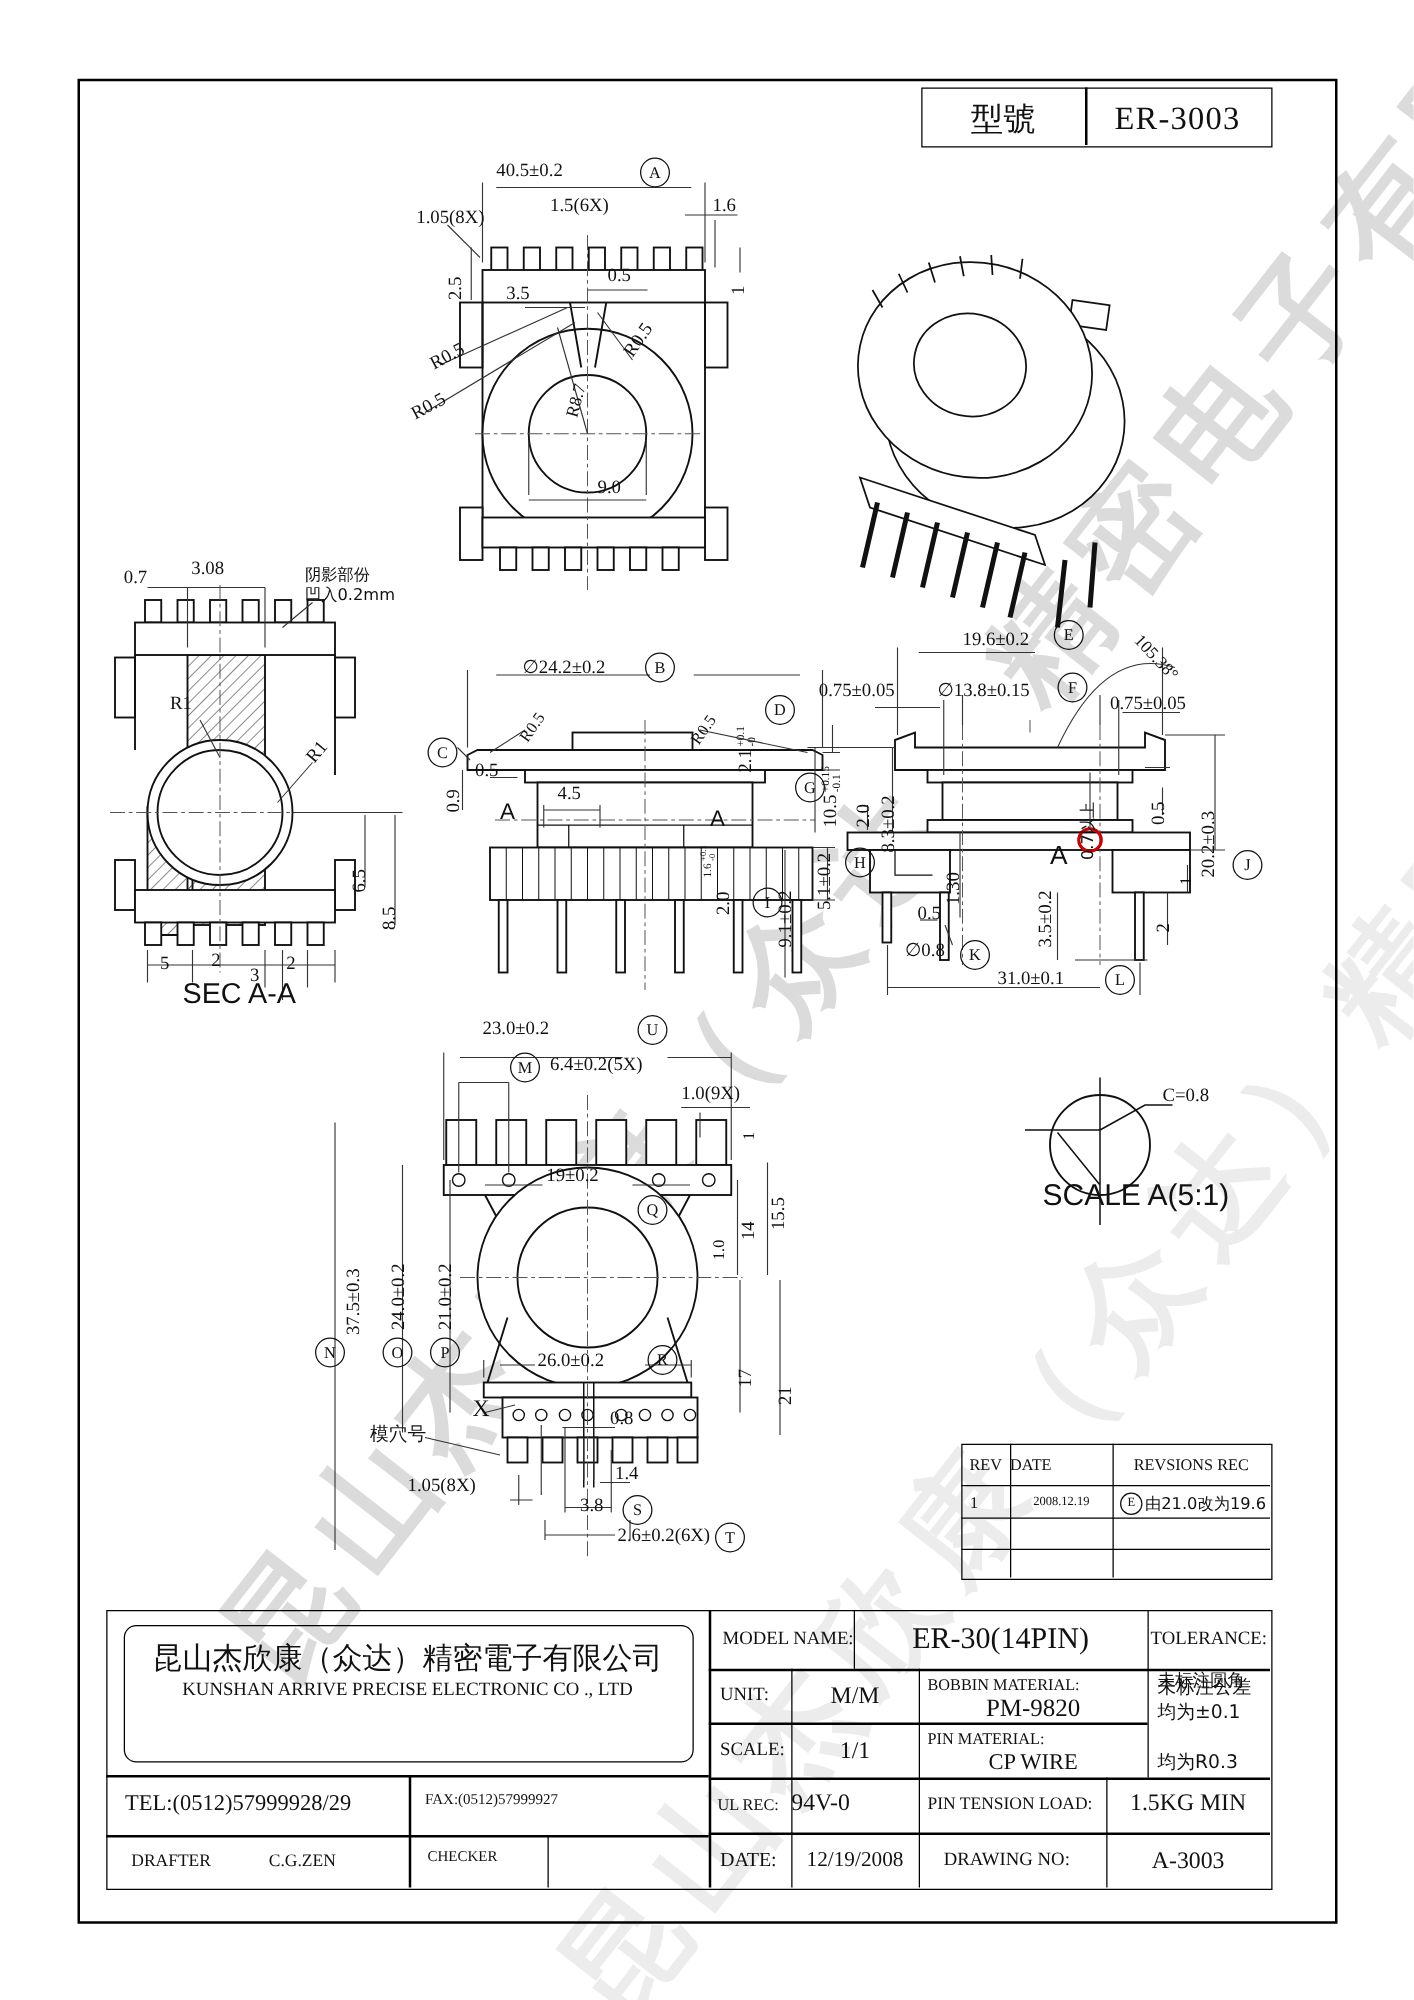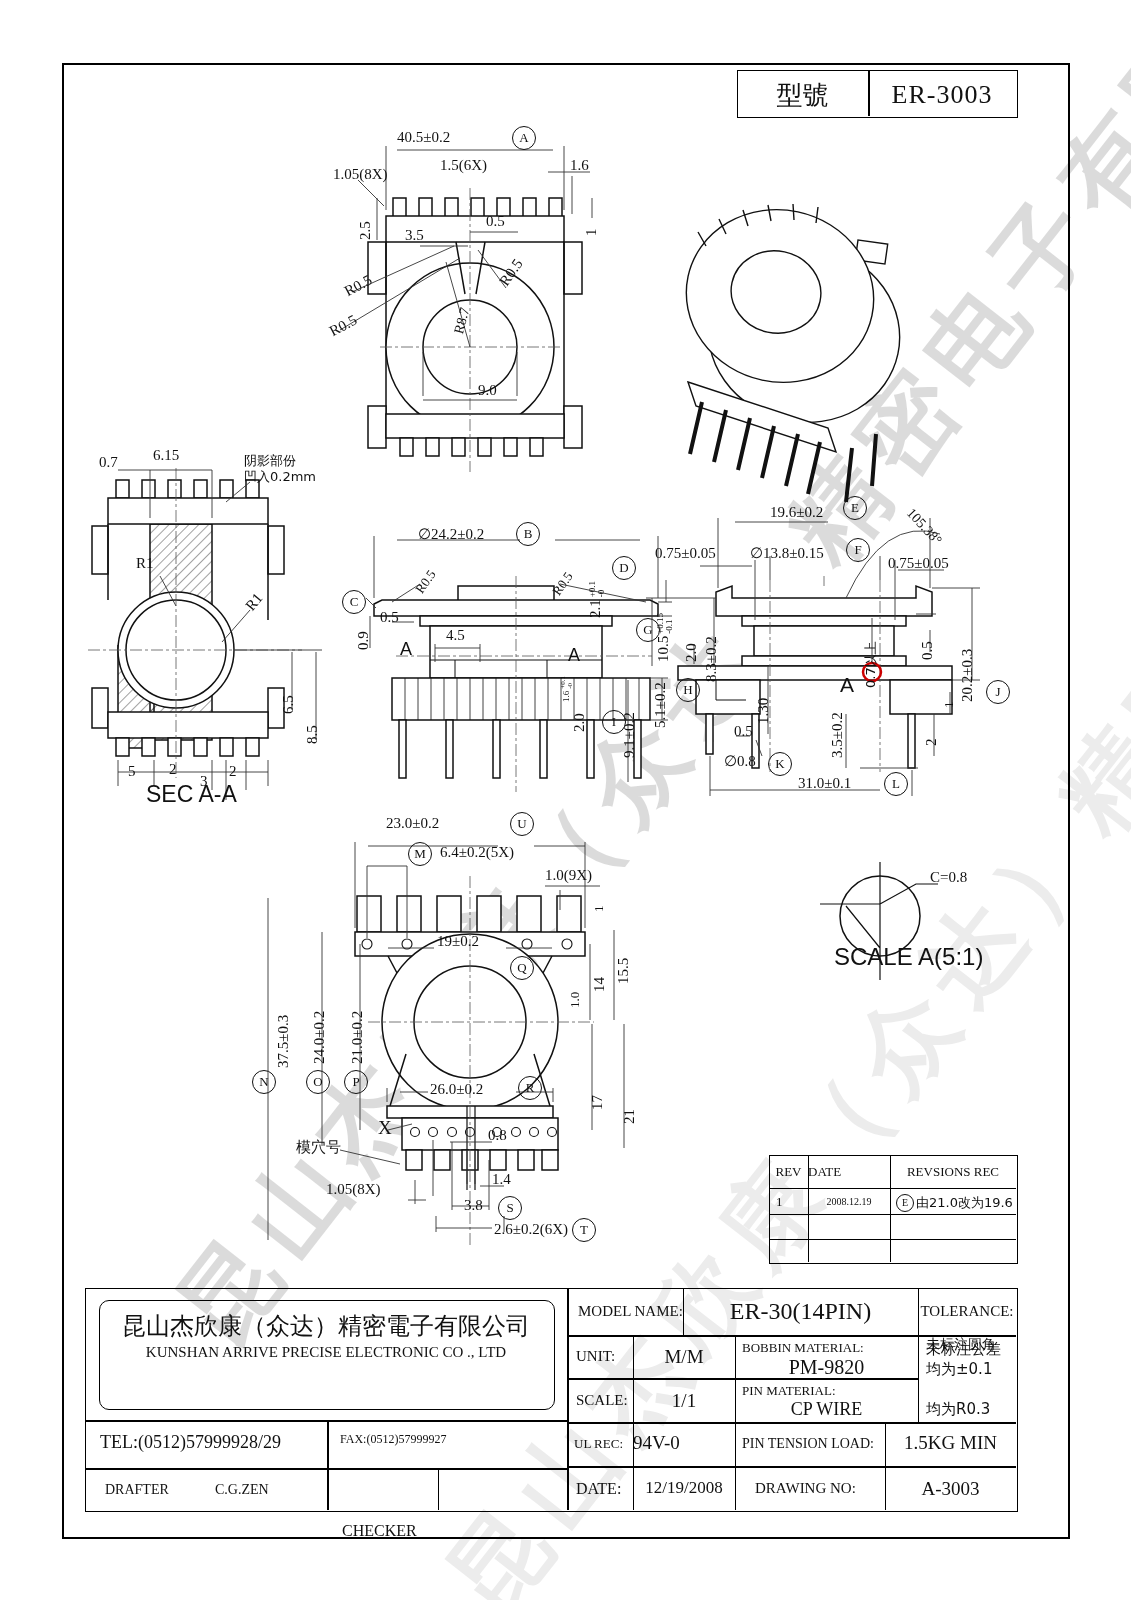--- a/index.html
+++ b/index.html
@@ -271,21 +271,21 @@
   <span class="d" style="left:486px;top:214px">0.5</span>
   <span class="d v" style="left:584px;top:236px">1</span>
   <span class="d" style="left:405px;top:228px">3.5</span>
   <span class="d" style="left:342px;top:286px;transform:rotate(-28deg)">R0.5</span>
   <span class="d" style="left:497px;top:280px;transform:rotate(-55deg)">R0.5</span>
   <span class="d" style="left:327px;top:326px;transform:rotate(-28deg)">R0.5</span>
   <span class="d" style="left:452px;top:332px;transform:rotate(-75deg);font-size:14px">R8.7</span>
   <span class="d" style="left:478px;top:383px">9.0</span>
 
   <span class="d" style="left:99px;top:455px">0.7</span>
-  <span class="d" style="left:153px;top:448px">6.15</span>
+  <span class="d" style="left:153px;top:448px">3.08</span>
   <span class="d cn" style="left:244px;top:454px;font-size:13px">阴影部份</span>
   <span class="d cn" style="left:244px;top:470px;font-size:13px">凹入0.2mm</span>
   <span class="d" style="left:136px;top:556px">R1</span>
   <span class="d" style="left:243px;top:604px;transform:rotate(-50deg)">R1</span>
   <span class="d v" style="left:281px;top:714px">6.5</span>
   <span class="d v" style="left:305px;top:744px">8.5</span>
   <span class="d" style="left:128px;top:764px">5</span>
   <span class="d" style="left:169px;top:762px">2</span>
   <span class="d" style="left:200px;top:774px">3</span>
   <span class="d" style="left:229px;top:764px">2</span>
@@ -405,21 +405,21 @@
   <div class="cell cn" style="left:99px;top:1310px;width:454px;text-align:center;font-size:24px;">昆山杰欣康（众达）精密電子有限公司</div>
   <div class="cell" style="left:99px;top:1344px;width:454px;text-align:center;font-size:15px;">KUNSHAN ARRIVE PRECISE ELECTRONIC CO ., LTD</div>
   <div class="hline" style="left:85px;top:1420px;width:482px;"></div>
   <div class="vline" style="left:327px;top:1420px;height:90px;"></div>
   <div class="cell" style="left:100px;top:1432px;font-size:18px;">TEL:(0512)57999928/29</div>
   <div class="cell" style="left:340px;top:1432px;font-size:12px;">FAX:(0512)57999927</div>
   <div class="hline" style="left:85px;top:1468px;width:482px;"></div>
   <div class="vline" style="left:438px;top:1468px;height:42px;width:1.2px;"></div>
   <div class="cell" style="left:105px;top:1482px;font-size:14px;">DRAFTER</div>
   <div class="cell" style="left:215px;top:1482px;font-size:14px;">C.G.ZEN</div>
-  <div class="cell" style="left:342px;top:1522px;font-size:16px;">CHECKER</div>
+  <div class="cell" style="left:342px;top:1478px;font-size:12px;">CHECKER</div>
 
   <div class="hline" style="left:567px;top:1335px;width:449px;"></div>
   <div class="hline" style="left:567px;top:1378px;width:351px;"></div>
   <div class="hline" style="left:567px;top:1422px;width:449px;"></div>
   <div class="hline" style="left:567px;top:1466px;width:449px;"></div>
   <div class="vline" style="left:683px;top:1288px;height:47px;width:1.2px;"></div>
   <div class="vline" style="left:633px;top:1335px;height:175px;width:1.2px;"></div>
   <div class="vline" style="left:735px;top:1335px;height:175px;width:1.2px;"></div>
   <div class="vline" style="left:918px;top:1288px;height:134px;width:1.2px;"></div>
   <div class="vline" style="left:885px;top:1422px;height:88px;width:1.2px;"></div>

